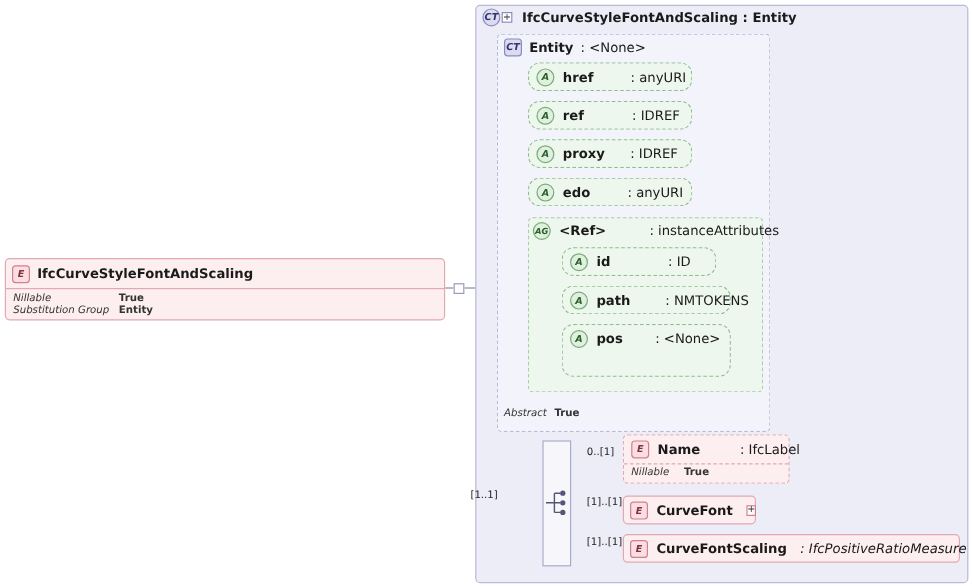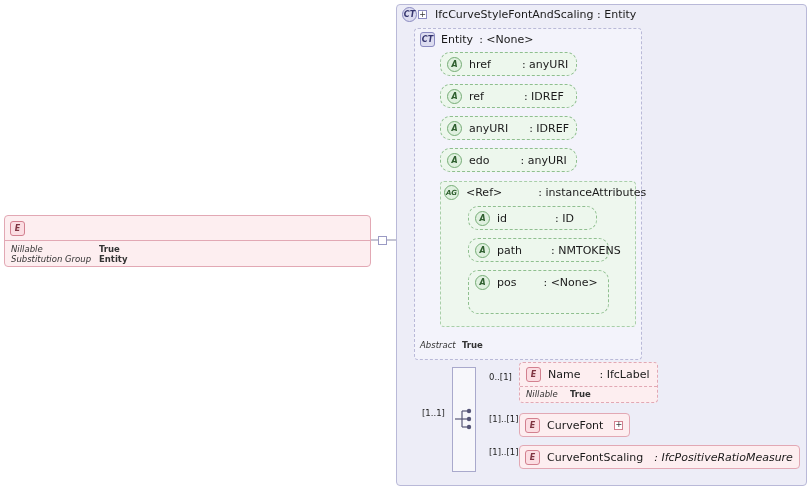--- a/index.html
+++ b/index.html
@@ -58,21 +58,21 @@
     font-weight:bold;
     box-sizing:border-box;
     flex:0 0 auto;
     font-style:italic;
   }
   .badge-e{background:#fbdde2;border:1px solid #d2808f;color:#7d3340;}
   .badge-a{background:#dff0df;border:1px solid #77ad77;color:#2f5f2f;}
   .badge-ag{background:#dff0df;border:1px solid #77ad77;color:#2f5f2f;font-size:7px;}
   .badge-ct{background:#dcdcf0;border:1px solid #8a8ac0;color:#35356e;font-size:8px;}
   .badge-round{border-radius:50%;}
-  .nm{font-weight:normal;color:#1a1a1a;white-space:nowrap;}
+  .nm{font-weight:bold;color:#1a1a1a;white-space:nowrap;}
   .ty{color:#1a1a1a;white-space:nowrap;}
   
   .prop{
     font-size:8.5px;
     white-space:nowrap;
   }
   .prop .k{font-style:italic;color:#333;}
   .prop .v{color:#333;font-weight:bold;}
   
   .plus{
@@ -128,20 +128,21 @@
 
   <line x1="462" y1="218" x2="462" y2="282" stroke="#8a8aa8" stroke-width="1"></line>
   <line x1="462" y1="218" x2="468" y2="218" stroke="#8a8aa8" stroke-width="1"></line>
   <line x1="462" y1="250" x2="468" y2="250" stroke="#8a8aa8" stroke-width="1"></line>
   <line x1="462" y1="282" x2="468" y2="282" stroke="#8a8aa8" stroke-width="1"></line>
 </svg>
 
 <div class="abs enode" style="left:4px;top:215px;width:367px;height:52px;flex-direction:column;align-items:stretch;padding:0;">
   <div style="display:flex;align-items:center;height:24px;padding:0 5px;gap:6px;">
     <span class="badge badge-e">E</span>
+    <span class="nm" style="font-size:11px;">IfcCurveStyleFontAndScaling</span>
   </div>
   <div style="border-top:1px solid #e2a8b4;flex:1;padding:3px 6px 0 6px;">
     <div class="prop">
       <span class="k" style="display:inline-block;width:88px;">Nillable</span><span class="v">True</span>
     </div>
     <div class="prop">
       <span class="k" style="display:inline-block;width:88px;">Substitution Group</span><span class="v">Entity</span>
     </div>
   </div>
 </div>
@@ -175,21 +176,21 @@
 </div>
 
 <div class="abs anode dashed" style="left:440px;top:84px;width:137px;height:24px;padding:0 6px;gap:7px;">
   <span class="badge badge-a badge-round">A</span>
   <span class="nm">ref</span>
   <span class="ty" style="margin-left:33px;">: IDREF</span>
 </div>
 
 <div class="abs anode dashed" style="left:440px;top:116px;width:137px;height:24px;padding:0 6px;gap:7px;">
   <span class="badge badge-a badge-round">A</span>
-  <span class="nm">anyURI</span>
+  <span class="nm">proxy</span>
   <span class="ty" style="margin-left:14px;">: IDREF</span>
 </div>
 
 <div class="abs anode dashed" style="left:440px;top:148px;width:137px;height:24px;padding:0 6px;gap:7px;">
   <span class="badge badge-a badge-round">A</span>
   <span class="nm">edo</span>
   <span class="ty" style="margin-left:24px;">: anyURI</span>
 </div>
 
 <div class="abs greenpanel" style="left:440px;top:181px;width:194px;height:144px;"></div>
@@ -225,29 +226,29 @@
     <line x1="2" y1="51" x2="9" y2="51" stroke="#555577" stroke-width="1.2"></line>
     <line x1="9" y1="43" x2="9" y2="59" stroke="#555577" stroke-width="1.2"></line>
     <line x1="9" y1="43" x2="14" y2="43" stroke="#555577" stroke-width="1.2"></line>
     <line x1="9" y1="51" x2="14" y2="51" stroke="#555577" stroke-width="1.2"></line>
     <line x1="9" y1="59" x2="14" y2="59" stroke="#555577" stroke-width="1.2"></line>
     <circle cx="16" cy="43" r="2.2" fill="#555577"></circle>
     <circle cx="16" cy="51" r="2.2" fill="#555577"></circle>
     <circle cx="16" cy="59" r="2.2" fill="#555577"></circle>
   </svg>
 </div>
-<div class="abs cardlbl" style="left:422px;top:408px;">[1..1]</div>
+<div class="abs cardlbl" style="left:392px;top:408px;">[1..1]</div>
 
 <div class="abs cardlbl" style="left:489px;top:372px;">0..[1]</div>
 
 <div class="abs enode dashed" style="left:519px;top:362px;width:139px;height:41px;flex-direction:column;align-items:stretch;padding:0;">
   <div style="display:flex;align-items:center;height:23px;padding:0 6px;gap:7px;">
     <span class="badge badge-e">E</span>
     <span class="nm">Name</span>
-    <span class="ty" style="margin-left:12px;">: IfcLabel</span>
+    <span class="ty" style="margin-left:26px;">: IfcLabel</span>
   </div>
   <div style="border-top:1px dashed #e2a8b4;flex:1;padding:2px 6px 0 6px;">
     <div class="prop">
       <span class="k" style="display:inline-block;width:44px;">Nillable</span><span class="v">True</span>
     </div>
   </div>
 </div>
 
 <div class="abs cardlbl" style="left:489px;top:414px;">[1]..[1]</div>
 

